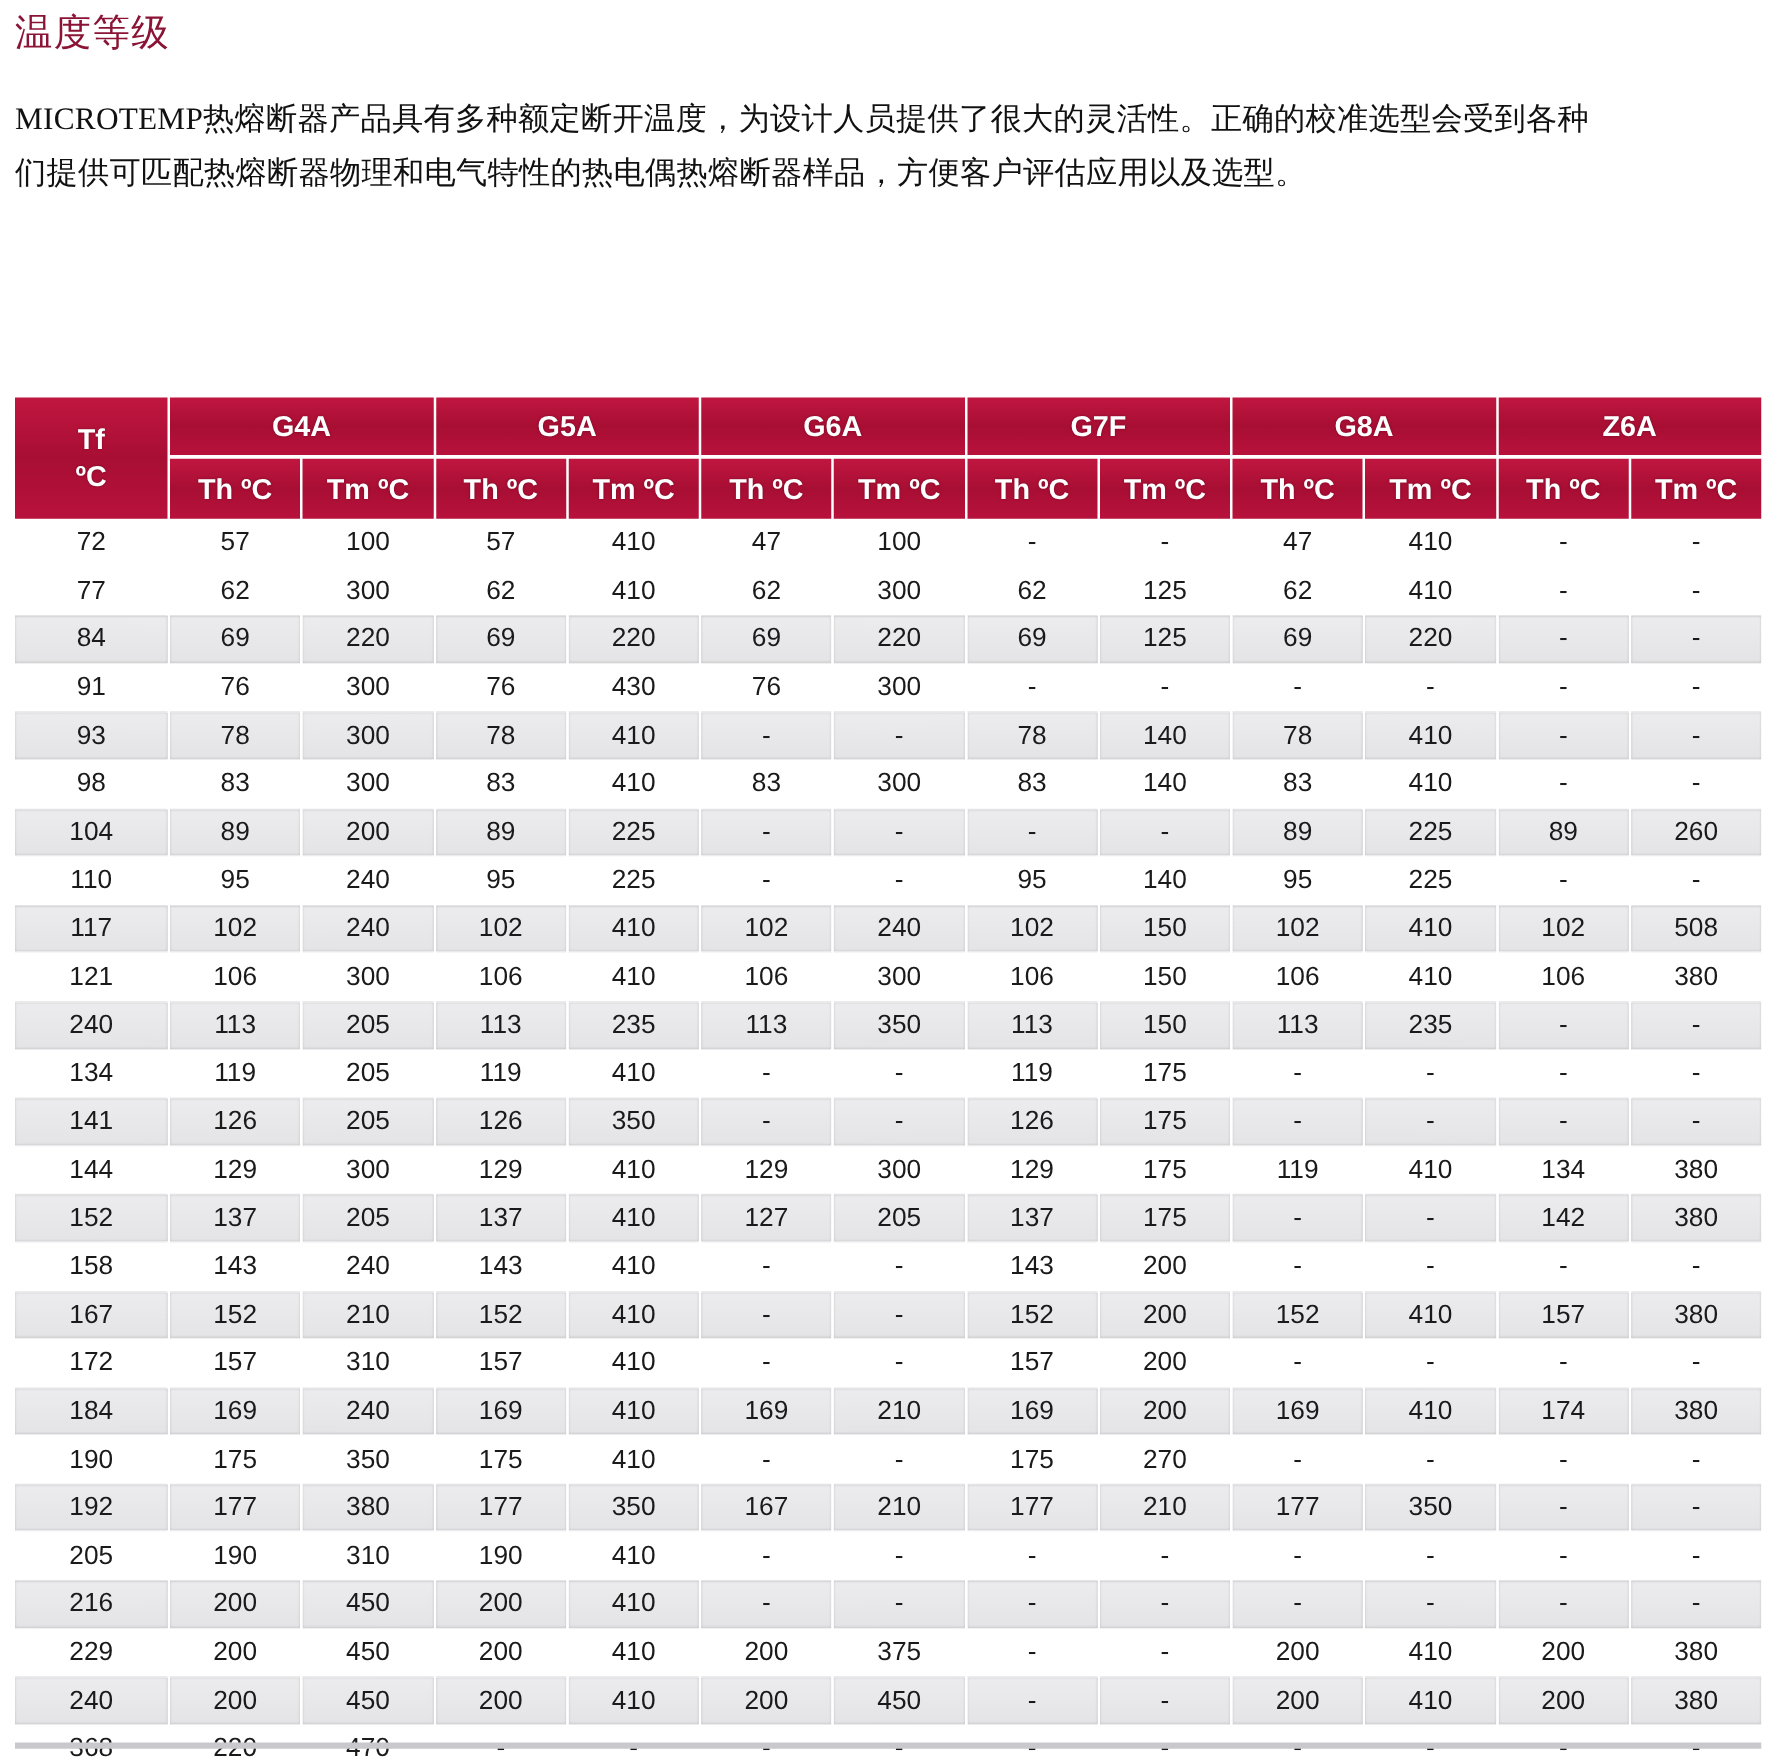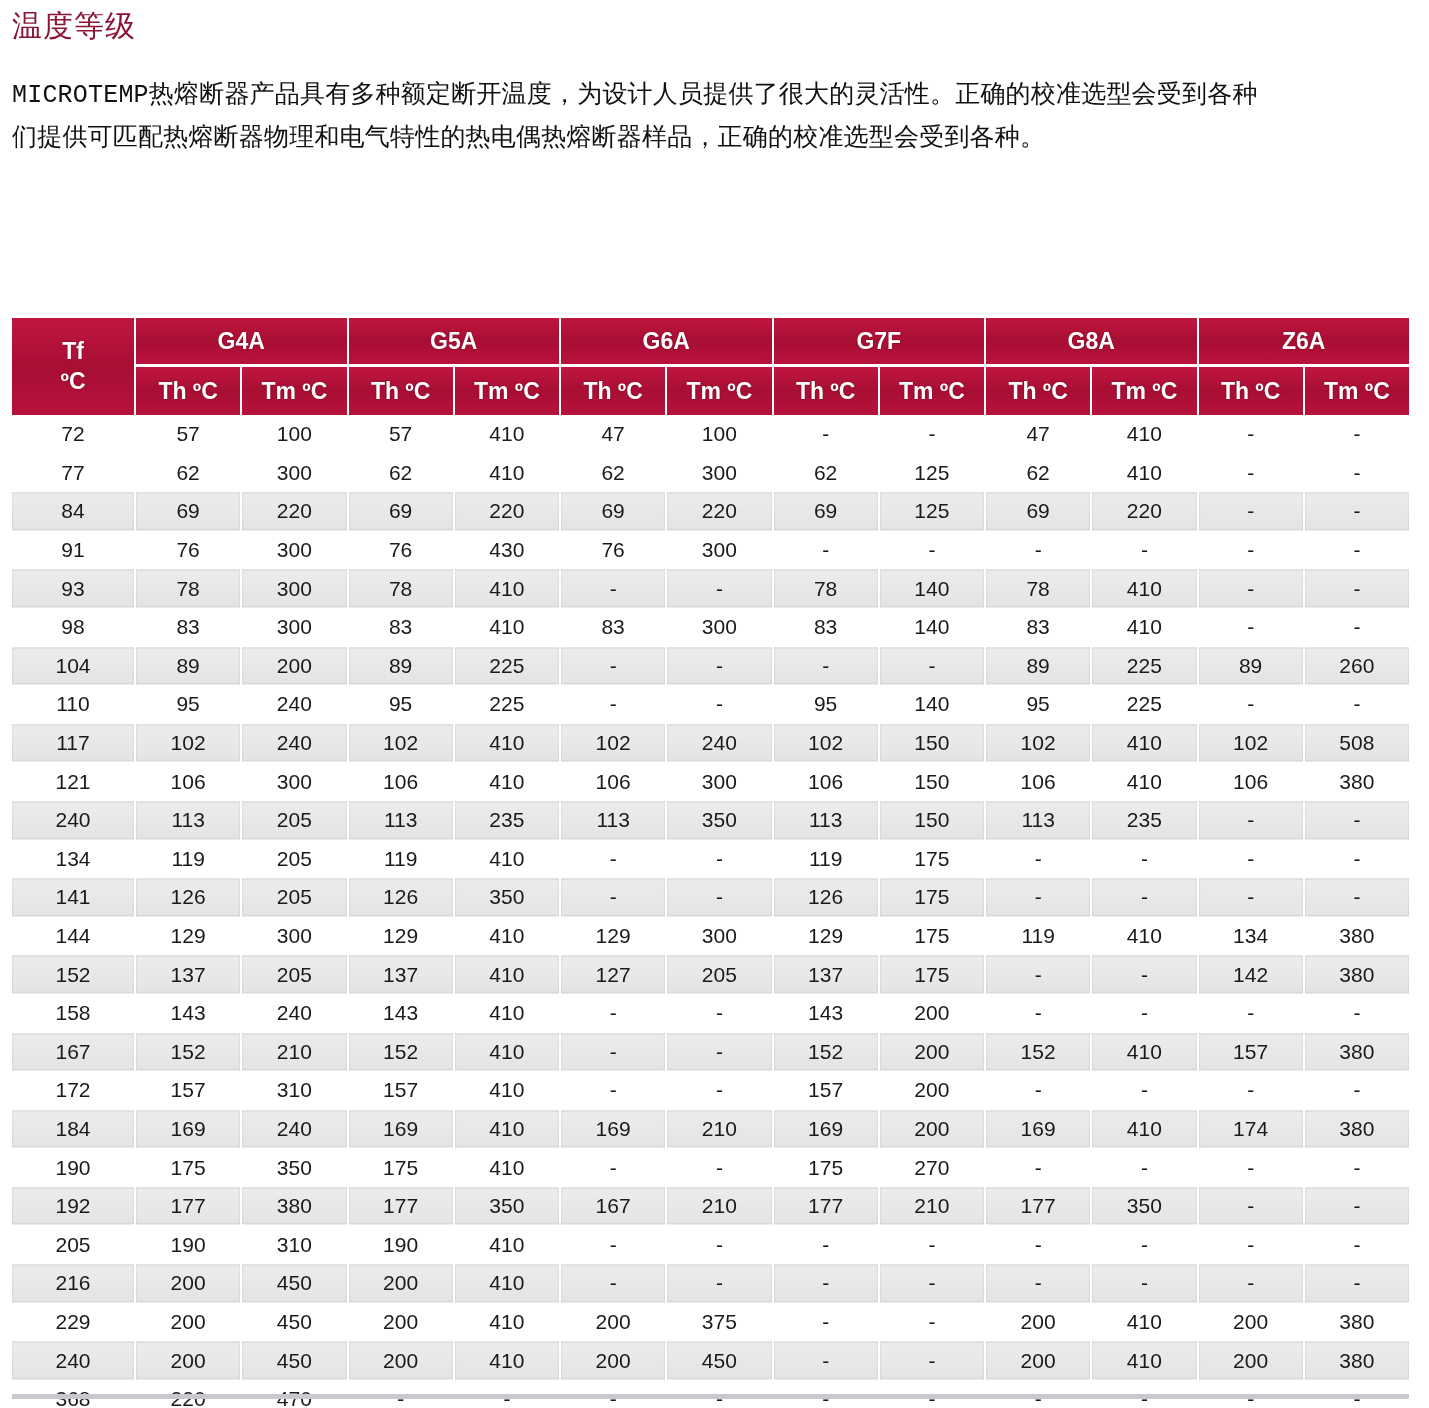--- a/index.html
+++ b/index.html
@@ -25,21 +25,21 @@
     letter-spacing: 1px;
   }
   .intro {
     position: absolute;
     left: 12px;
     top: 74px;
     width: 1405px;
     font-size: 25px;
     line-height: 43px;
     color: #111;
-    font-family: Liberation Mono, monospace;
+    font-family: Liberation Serif, serif;
     letter-spacing: 0.2px;
   }
   .intro sup { font-size: 13px; vertical-align: 9px; }
   .table-wrap {
     position: absolute;
     left: 12px;
     top: 318px;
     width: 1397px;
   }
   table {
@@ -84,21 +84,21 @@
   }
   col.c-tf { width: 122px; }
 </style>
 </head>
 <body>
 
 <div class="title">温度等级</div>
 
 <div class="intro">
   <div>MICROTEMP热熔断器产品具有多种额定断开温度，为设计人员提供了很大的灵活性。正确的校准选型会受到各种</div>
-  <div>们提供可匹配热熔断器物理和电气特性的热电偶热熔断器样品，正确的校准选型会受到各种。</div>
+  <div>们提供可匹配热熔断器物理和电气特性的热电偶热熔断器样品，方便客户评估应用以及选型。</div>
 </div>
 
 <div class="table-wrap">
   <table>
     <colgroup>
       <col class="c-tf">
       <col>
         <col>
         <col>
         <col>

